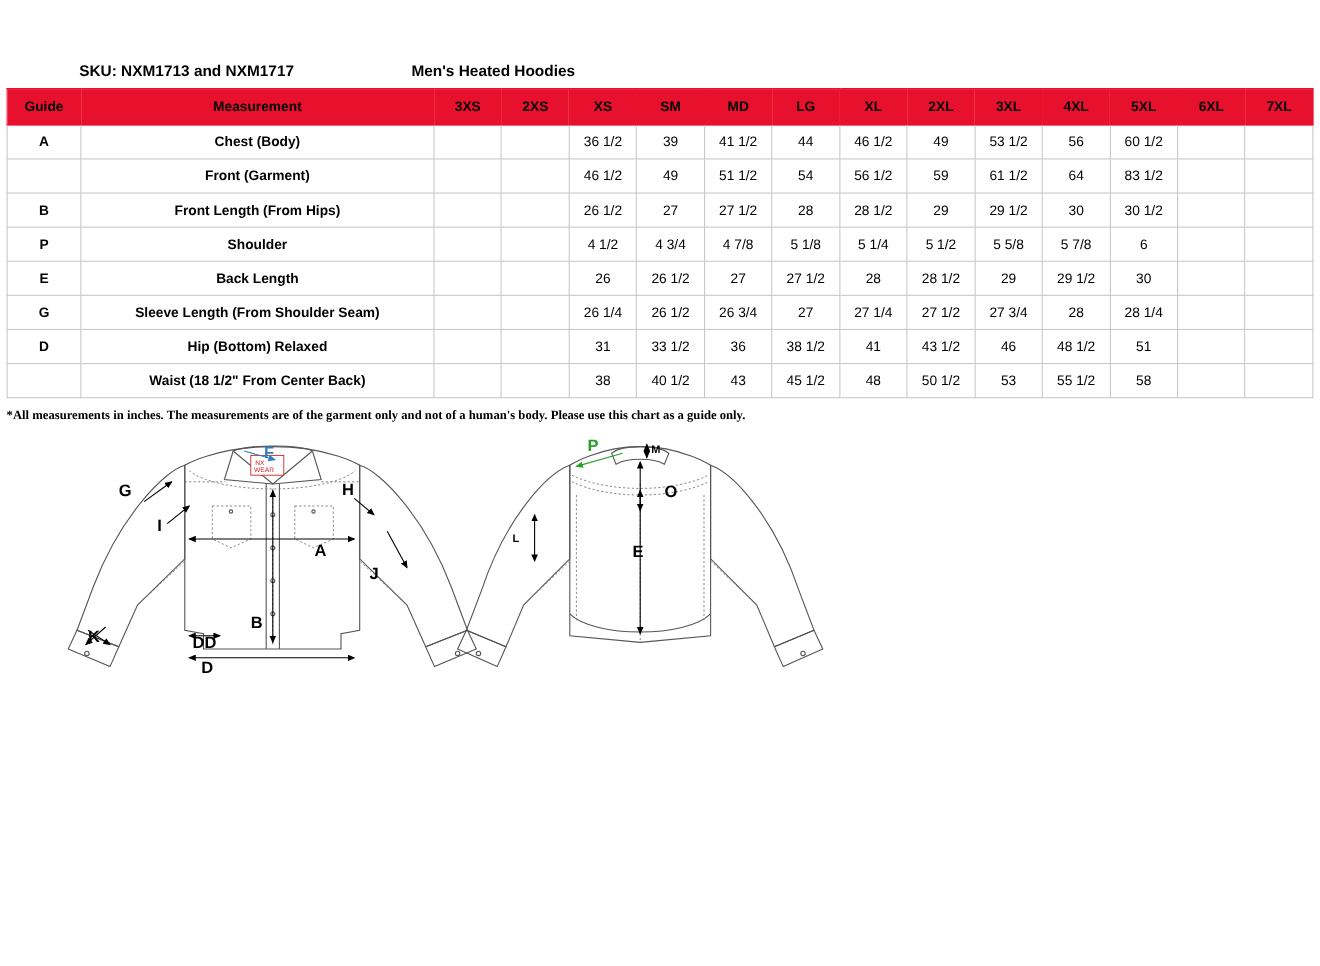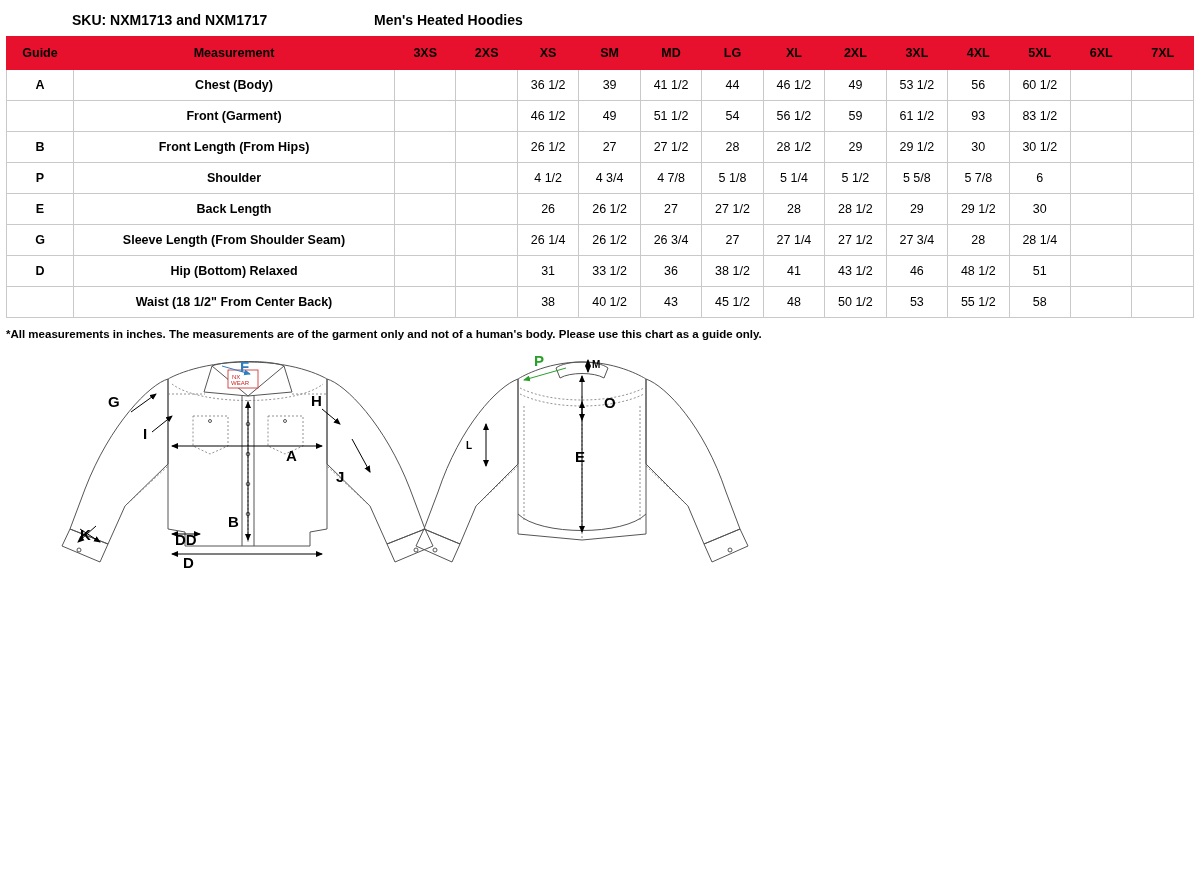--- a/index.html
+++ b/index.html
@@ -27,20 +27,21 @@
     font-size: 14px;
     font-weight: bold;
     border-radius: 12px;
   }
   .title-sku {
     margin-left: 72px;
     width: 290px;
   }
   .title-name {
     margin-left: 12px;
+    margin-top: 44px;
   }
   table.size-chart {
     border-collapse: collapse;
     width: 1188px;
     margin-left: 6px;
     table-layout: fixed;
   }
   table.size-chart th {
     background: #e8112d;
     color: #000000;
@@ -65,20 +66,21 @@
   td.measure-col {
     font-weight: bold;
     width: 316px;
   }
   th.guide-col { width: 62px; }
   th.measure-col { width: 316px; }
   .footnote {
     font-size: 11.5px;
     font-weight: bold;
     margin: 10px 0 0 6px;
+    font-family: Liberation Serif, serif;
   }
   .diagram-area {
     position: relative;
     width: 1200px;
     height: 260px;
     margin-top: 14px;
   }
   .diagram-area svg {
     display: block;
   }
@@ -166,21 +168,21 @@
         <td class="measure-col">Front (Garment)</td>
         <td></td>
         <td></td>
         <td>46 1/2</td>
         <td>49</td>
         <td>51 1/2</td>
         <td>54</td>
         <td>56 1/2</td>
         <td>59</td>
         <td>61 1/2</td>
-        <td>93</td>
+        <td>64</td>
         <td>83 1/2</td>
         <td></td>
         <td></td>
       </tr>
       <tr>
         <td class="guide-col">B</td>
         <td class="measure-col">Front Length (From Hips)</td>
         <td></td>
         <td></td>
         <td>26 1/2</td>

